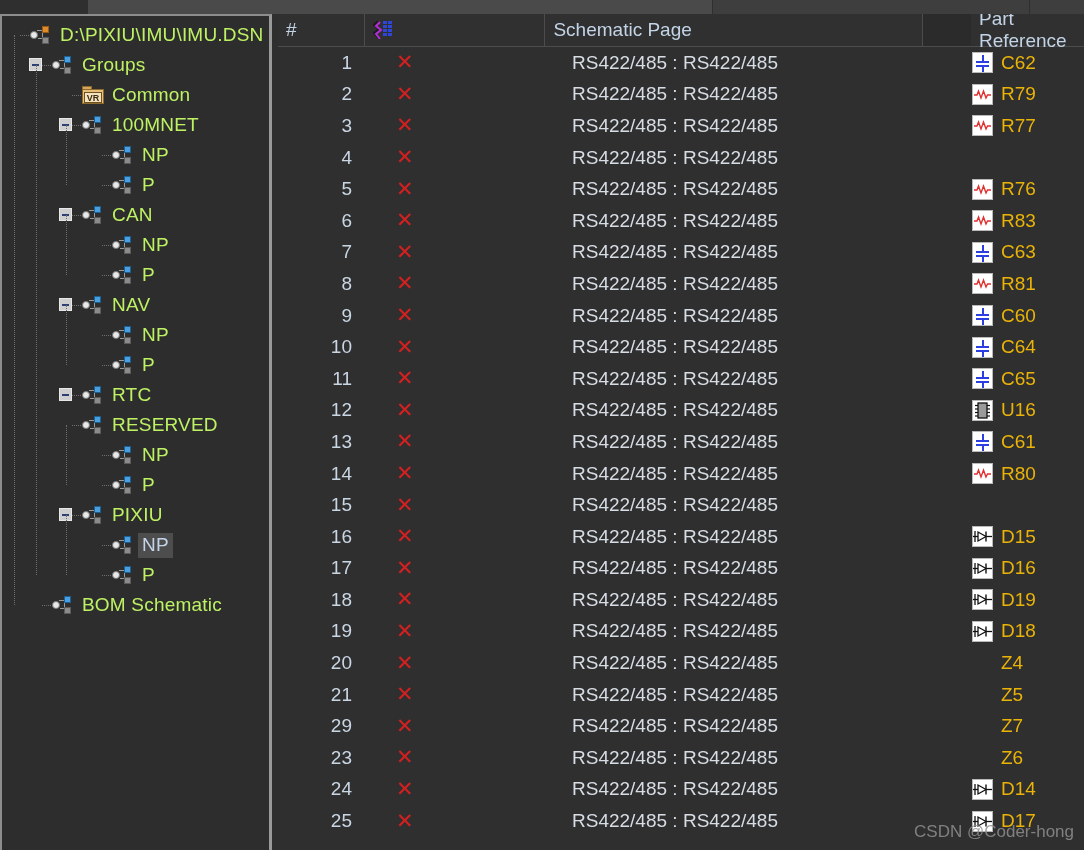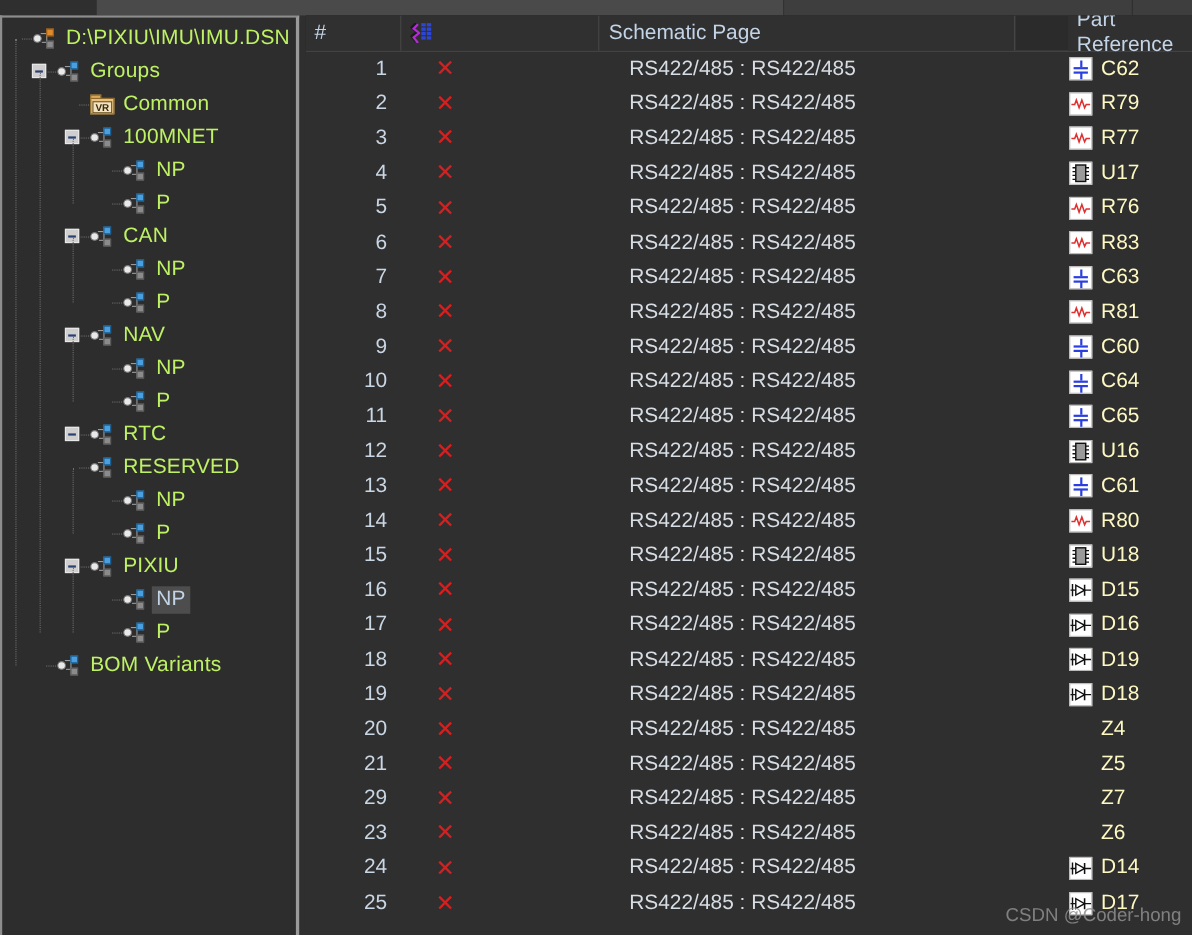--- a/index.html
+++ b/index.html
@@ -191,21 +191,21 @@
     position: relative;
     height: 31.6px;
     display: flex;
     align-items: center;
     font-size: 19px;
   }
   .cell { box-sizing: border-box; height: 31.6px; display: flex; align-items: center; }
   .cell.c-num  { width: 92px; justify-content: flex-end; padding-right: 18px; color: #c9d6e4; }
   .cell.c-drc  { width: 192px; padding-left: 26px; }
   .cell.c-page { width: 402px; padding-left: 10px; color: #d7dde4; }
-  .cell.c-part { width: 120px; padding-left: 8px; color: #fef9c3; gap: 8px; }
+  .cell.c-part { width: 120px; padding-left: 8px; color: #eab308; gap: 8px; }
 
   .xmark {
     color: #d42020; font-size: 21px; line-height: 1; font-weight: bold;
     font-family: "DejaVu Sans", sans-serif;
   }
 
   
   .psym {
     width: 21px; height: 21px; flex: 0 0 21px;
     background: #ffffff; border: 1px solid #b9b9b9;
@@ -533,21 +533,21 @@
           <span style="position: absolute; left: 50px; top: 6px; display: flex; align-items: center;">
             <span class="gicon">
               <span class="ln" style="left:7px;top:4px;width:5px"></span>
               <span class="ln" style="left:8px;top:12px;width:4px"></span>
               <span class="vln" style="left:12px;top:4px;height:9px"></span>
               <span class="sq tr"></span>
               <span class="sq br"></span>
               <span class="sq ml"></span>
             </span>
           </span>
-          <span class="tlabel" style="position: absolute; left: 76px;">BOM Variants</span>
+          <span class="tlabel" style="position: absolute; left: 76px;">BOM Schematic</span>
         </div>
         <span class="vguide" style="left: 12px; top: 19px; height: 570px;"></span>
         <span class="vguide" style="left: 34px; top: 49px; height: 510px;"></span>
         <span class="vguide" style="left: 64px; top: 109px; height: 60px;"></span>
         <span class="vguide" style="left: 64px; top: 199px; height: 60px;"></span>
         <span class="vguide" style="left: 64px; top: 289px; height: 60px;"></span>
         <span class="vguide" style="left: 64px; top: 409px; height: 60px;"></span>
         <span class="vguide" style="left: 64px; top: 499px; height: 60px;"></span>
       </div>
   </div>
@@ -622,228 +622,192 @@
             </span>
             <span>R77</span>
           </div>
         </div>
         <div class="trow">
           <div class="cell c-num">4</div>
           <div class="cell c-drc">
             <span class="xmark">✕</span>
           </div>
           <div class="cell c-page">RS422/485 : RS422/485</div>
+        </div>
+        <div class="trow">
+          <div class="cell c-num">5</div>
+          <div class="cell c-drc">
+            <span class="xmark">✕</span>
+          </div>
+          <div class="cell c-page">RS422/485 : RS422/485</div>
+          <div class="cell c-part">
+            <span class="psym res">
+              <svg viewBox="0 0 19 19" width="19" height="19">
+                <polyline points="1,10 4,10 5.5,6 8,13 10.5,6 13,13 14.5,10 18,10" fill="none" stroke="#e03030" stroke-width="1.4"></polyline>
+              </svg>
+            </span>
+            <span>R76</span>
+          </div>
+        </div>
+        <div class="trow">
+          <div class="cell c-num">6</div>
+          <div class="cell c-drc">
+            <span class="xmark">✕</span>
+          </div>
+          <div class="cell c-page">RS422/485 : RS422/485</div>
+          <div class="cell c-part">
+            <span class="psym res">
+              <svg viewBox="0 0 19 19" width="19" height="19">
+                <polyline points="1,10 4,10 5.5,6 8,13 10.5,6 13,13 14.5,10 18,10" fill="none" stroke="#e03030" stroke-width="1.4"></polyline>
+              </svg>
+            </span>
+            <span>R83</span>
+          </div>
+        </div>
+        <div class="trow">
+          <div class="cell c-num">7</div>
+          <div class="cell c-drc">
+            <span class="xmark">✕</span>
+          </div>
+          <div class="cell c-page">RS422/485 : RS422/485</div>
+          <div class="cell c-part">
+            <span class="psym cap">
+              <span class="lead-t"></span>
+              <span class="p1"></span>
+              <span class="p2"></span>
+              <span class="lead-b"></span>
+            </span>
+            <span>C63</span>
+          </div>
+        </div>
+        <div class="trow">
+          <div class="cell c-num">8</div>
+          <div class="cell c-drc">
+            <span class="xmark">✕</span>
+          </div>
+          <div class="cell c-page">RS422/485 : RS422/485</div>
+          <div class="cell c-part">
+            <span class="psym res">
+              <svg viewBox="0 0 19 19" width="19" height="19">
+                <polyline points="1,10 4,10 5.5,6 8,13 10.5,6 13,13 14.5,10 18,10" fill="none" stroke="#e03030" stroke-width="1.4"></polyline>
+              </svg>
+            </span>
+            <span>R81</span>
+          </div>
+        </div>
+        <div class="trow">
+          <div class="cell c-num">9</div>
+          <div class="cell c-drc">
+            <span class="xmark">✕</span>
+          </div>
+          <div class="cell c-page">RS422/485 : RS422/485</div>
+          <div class="cell c-part">
+            <span class="psym cap">
+              <span class="lead-t"></span>
+              <span class="p1"></span>
+              <span class="p2"></span>
+              <span class="lead-b"></span>
+            </span>
+            <span>C60</span>
+          </div>
+        </div>
+        <div class="trow">
+          <div class="cell c-num">10</div>
+          <div class="cell c-drc">
+            <span class="xmark">✕</span>
+          </div>
+          <div class="cell c-page">RS422/485 : RS422/485</div>
+          <div class="cell c-part">
+            <span class="psym cap">
+              <span class="lead-t"></span>
+              <span class="p1"></span>
+              <span class="p2"></span>
+              <span class="lead-b"></span>
+            </span>
+            <span>C64</span>
+          </div>
+        </div>
+        <div class="trow">
+          <div class="cell c-num">11</div>
+          <div class="cell c-drc">
+            <span class="xmark">✕</span>
+          </div>
+          <div class="cell c-page">RS422/485 : RS422/485</div>
+          <div class="cell c-part">
+            <span class="psym cap">
+              <span class="lead-t"></span>
+              <span class="p1"></span>
+              <span class="p2"></span>
+              <span class="lead-b"></span>
+            </span>
+            <span>C65</span>
+          </div>
+        </div>
+        <div class="trow">
+          <div class="cell c-num">12</div>
+          <div class="cell c-drc">
+            <span class="xmark">✕</span>
+          </div>
+          <div class="cell c-page">RS422/485 : RS422/485</div>
           <div class="cell c-part">
             <span class="psym ic">
               <svg viewBox="0 0 19 19" width="19" height="19">
                 <rect x="5" y="2" width="9" height="15" fill="#9a9a9a" stroke="#111" stroke-width="1.3"></rect>
                 <g stroke="#111" stroke-width="1.2">
                   <line x1="2" y1="4.5" x2="5" y2="4.5"></line>
                   <line x1="2" y1="8" x2="5" y2="8"></line>
                   <line x1="2" y1="11.5" x2="5" y2="11.5"></line>
                   <line x1="2" y1="15" x2="5" y2="15"></line>
                   <line x1="14" y1="4.5" x2="17" y2="4.5"></line>
                   <line x1="14" y1="8" x2="17" y2="8"></line>
                   <line x1="14" y1="11.5" x2="17" y2="11.5"></line>
                   <line x1="14" y1="15" x2="17" y2="15"></line>
                 </g>
               </svg>
             </span>
-            <span>U17</span>
-          </div>
-        </div>
-        <div class="trow">
-          <div class="cell c-num">5</div>
-          <div class="cell c-drc">
-            <span class="xmark">✕</span>
-          </div>
-          <div class="cell c-page">RS422/485 : RS422/485</div>
-          <div class="cell c-part">
-            <span class="psym res">
-              <svg viewBox="0 0 19 19" width="19" height="19">
-                <polyline points="1,10 4,10 5.5,6 8,13 10.5,6 13,13 14.5,10 18,10" fill="none" stroke="#e03030" stroke-width="1.4"></polyline>
-              </svg>
-            </span>
-            <span>R76</span>
-          </div>
-        </div>
-        <div class="trow">
-          <div class="cell c-num">6</div>
-          <div class="cell c-drc">
-            <span class="xmark">✕</span>
-          </div>
-          <div class="cell c-page">RS422/485 : RS422/485</div>
-          <div class="cell c-part">
-            <span class="psym res">
-              <svg viewBox="0 0 19 19" width="19" height="19">
-                <polyline points="1,10 4,10 5.5,6 8,13 10.5,6 13,13 14.5,10 18,10" fill="none" stroke="#e03030" stroke-width="1.4"></polyline>
-              </svg>
-            </span>
-            <span>R83</span>
-          </div>
-        </div>
-        <div class="trow">
-          <div class="cell c-num">7</div>
+            <span>U16</span>
+          </div>
+        </div>
+        <div class="trow">
+          <div class="cell c-num">13</div>
           <div class="cell c-drc">
             <span class="xmark">✕</span>
           </div>
           <div class="cell c-page">RS422/485 : RS422/485</div>
           <div class="cell c-part">
             <span class="psym cap">
               <span class="lead-t"></span>
               <span class="p1"></span>
               <span class="p2"></span>
               <span class="lead-b"></span>
             </span>
-            <span>C63</span>
-          </div>
-        </div>
-        <div class="trow">
-          <div class="cell c-num">8</div>
+            <span>C61</span>
+          </div>
+        </div>
+        <div class="trow">
+          <div class="cell c-num">14</div>
           <div class="cell c-drc">
             <span class="xmark">✕</span>
           </div>
           <div class="cell c-page">RS422/485 : RS422/485</div>
           <div class="cell c-part">
             <span class="psym res">
               <svg viewBox="0 0 19 19" width="19" height="19">
                 <polyline points="1,10 4,10 5.5,6 8,13 10.5,6 13,13 14.5,10 18,10" fill="none" stroke="#e03030" stroke-width="1.4"></polyline>
               </svg>
             </span>
-            <span>R81</span>
-          </div>
-        </div>
-        <div class="trow">
-          <div class="cell c-num">9</div>
-          <div class="cell c-drc">
-            <span class="xmark">✕</span>
-          </div>
-          <div class="cell c-page">RS422/485 : RS422/485</div>
-          <div class="cell c-part">
-            <span class="psym cap">
-              <span class="lead-t"></span>
-              <span class="p1"></span>
-              <span class="p2"></span>
-              <span class="lead-b"></span>
-            </span>
-            <span>C60</span>
-          </div>
-        </div>
-        <div class="trow">
-          <div class="cell c-num">10</div>
-          <div class="cell c-drc">
-            <span class="xmark">✕</span>
-          </div>
-          <div class="cell c-page">RS422/485 : RS422/485</div>
-          <div class="cell c-part">
-            <span class="psym cap">
-              <span class="lead-t"></span>
-              <span class="p1"></span>
-              <span class="p2"></span>
-              <span class="lead-b"></span>
-            </span>
-            <span>C64</span>
-          </div>
-        </div>
-        <div class="trow">
-          <div class="cell c-num">11</div>
-          <div class="cell c-drc">
-            <span class="xmark">✕</span>
-          </div>
-          <div class="cell c-page">RS422/485 : RS422/485</div>
-          <div class="cell c-part">
-            <span class="psym cap">
-              <span class="lead-t"></span>
-              <span class="p1"></span>
-              <span class="p2"></span>
-              <span class="lead-b"></span>
-            </span>
-            <span>C65</span>
-          </div>
-        </div>
-        <div class="trow">
-          <div class="cell c-num">12</div>
-          <div class="cell c-drc">
-            <span class="xmark">✕</span>
-          </div>
-          <div class="cell c-page">RS422/485 : RS422/485</div>
-          <div class="cell c-part">
-            <span class="psym ic">
-              <svg viewBox="0 0 19 19" width="19" height="19">
-                <rect x="5" y="2" width="9" height="15" fill="#9a9a9a" stroke="#111" stroke-width="1.3"></rect>
-                <g stroke="#111" stroke-width="1.2">
-                  <line x1="2" y1="4.5" x2="5" y2="4.5"></line>
-                  <line x1="2" y1="8" x2="5" y2="8"></line>
-                  <line x1="2" y1="11.5" x2="5" y2="11.5"></line>
-                  <line x1="2" y1="15" x2="5" y2="15"></line>
-                  <line x1="14" y1="4.5" x2="17" y2="4.5"></line>
-                  <line x1="14" y1="8" x2="17" y2="8"></line>
-                  <line x1="14" y1="11.5" x2="17" y2="11.5"></line>
-                  <line x1="14" y1="15" x2="17" y2="15"></line>
-                </g>
-              </svg>
-            </span>
-            <span>U16</span>
-          </div>
-        </div>
-        <div class="trow">
-          <div class="cell c-num">13</div>
-          <div class="cell c-drc">
-            <span class="xmark">✕</span>
-          </div>
-          <div class="cell c-page">RS422/485 : RS422/485</div>
-          <div class="cell c-part">
-            <span class="psym cap">
-              <span class="lead-t"></span>
-              <span class="p1"></span>
-              <span class="p2"></span>
-              <span class="lead-b"></span>
-            </span>
-            <span>C61</span>
-          </div>
-        </div>
-        <div class="trow">
-          <div class="cell c-num">14</div>
-          <div class="cell c-drc">
-            <span class="xmark">✕</span>
-          </div>
-          <div class="cell c-page">RS422/485 : RS422/485</div>
-          <div class="cell c-part">
-            <span class="psym res">
-              <svg viewBox="0 0 19 19" width="19" height="19">
-                <polyline points="1,10 4,10 5.5,6 8,13 10.5,6 13,13 14.5,10 18,10" fill="none" stroke="#e03030" stroke-width="1.4"></polyline>
-              </svg>
-            </span>
             <span>R80</span>
           </div>
         </div>
         <div class="trow">
           <div class="cell c-num">15</div>
           <div class="cell c-drc">
             <span class="xmark">✕</span>
           </div>
           <div class="cell c-page">RS422/485 : RS422/485</div>
-          <div class="cell c-part">
-            <span class="psym ic">
-              <svg viewBox="0 0 19 19" width="19" height="19">
-                <rect x="5" y="2" width="9" height="15" fill="#9a9a9a" stroke="#111" stroke-width="1.3"></rect>
-                <g stroke="#111" stroke-width="1.2">
-                  <line x1="2" y1="4.5" x2="5" y2="4.5"></line>
-                  <line x1="2" y1="8" x2="5" y2="8"></line>
-                  <line x1="2" y1="11.5" x2="5" y2="11.5"></line>
-                  <line x1="2" y1="15" x2="5" y2="15"></line>
-                  <line x1="14" y1="4.5" x2="17" y2="4.5"></line>
-                  <line x1="14" y1="8" x2="17" y2="8"></line>
-                  <line x1="14" y1="11.5" x2="17" y2="11.5"></line>
-                  <line x1="14" y1="15" x2="17" y2="15"></line>
-                </g>
-              </svg>
-            </span>
-            <span>U18</span>
-          </div>
         </div>
         <div class="trow">
           <div class="cell c-num">16</div>
           <div class="cell c-drc">
             <span class="xmark">✕</span>
           </div>
           <div class="cell c-page">RS422/485 : RS422/485</div>
           <div class="cell c-part">
             <span class="psym dio">
               <svg viewBox="0 0 19 19" width="19" height="19">

